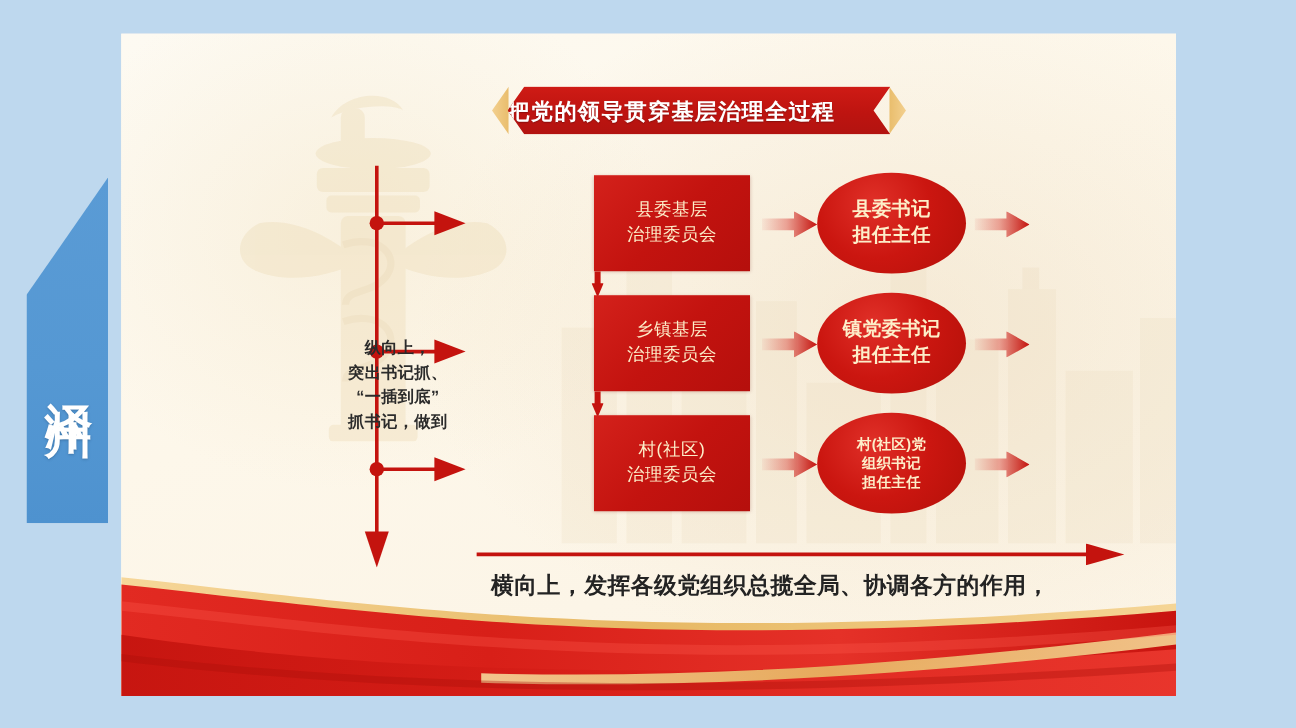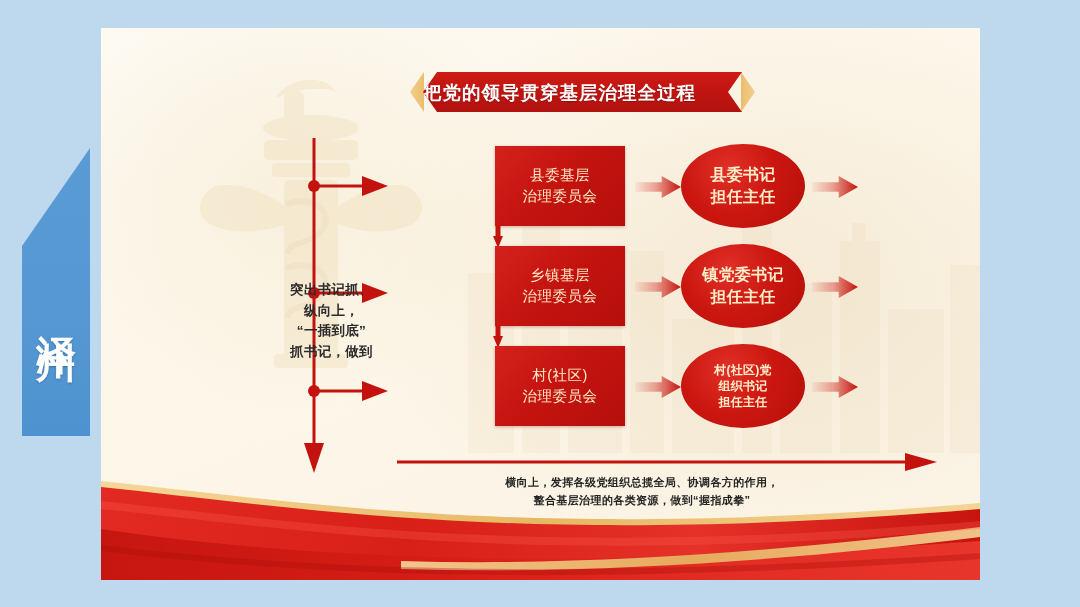--- a/index.html
+++ b/index.html
@@ -113,21 +113,21 @@
   .vconn{position:absolute;left:392px;width:10px;height:22px;}
   .vconn.c1{top:198px;}
   .vconn.c2{top:298px;}
 
   
   #haxis{position:absolute;left:296px;top:425px;width:540px;height:18px;}
 
   
   #bottom-caption{
     position:absolute;left:236px;top:446px;width:610px;
-    text-align:center;color:#232323;font-size:11px;font-weight:bold;
+    text-align:center;color:#232323;font-size:19px;font-weight:bold;
     line-height:1.62;letter-spacing:.4px;
   }
 
   
   #side-banner{
     position:absolute;left:22px;top:148px;width:68px;height:288px;
     background:linear-gradient(180deg,#5a9bd5 0%,#5598d3 55%,#4e92cf 100%);
     clip-path:polygon(0 34%,100% 0,100% 100%,0 100%);
     filter:drop-shadow(3px 3px 3px rgba(60,80,105,.45));
     display:flex;flex-direction:column;align-items:center;justify-content:center;
@@ -242,22 +242,22 @@
       <polygon points="92,155 66,145 66,165" stroke="none"></polygon>
       <circle cx="18" cy="155" r="6" stroke="none"></circle>
 
       <line x1="18" y1="253" x2="72" y2="253"></line>
       <polygon points="92,253 66,243 66,263" stroke="none"></polygon>
       <circle cx="18" cy="253" r="6" stroke="none"></circle>
     </g>
   </svg>
 
   <div id="left-caption">
+    <div>纵向上，</div>
     <div>突出书记抓、</div>
-    <div>纵向上，</div>
     <div>“一插到底”</div>
     <div>抓书记，做到</div>
   </div>
 
   <div class="row r1">
     <div class="redbox">县委基层<br>治理委员会</div>
     <div class="garrow a1"></div>
     <div class="ellipse">县委书记<br>担任主任</div>
     <div class="garrow a2"></div>
   </div>
@@ -286,20 +286,19 @@
     <div class="garrow a2"></div>
   </div>
 
   <svg id="haxis" viewBox="0 0 540 18">
     <line x1="0" y1="9" x2="512" y2="9" stroke="#c4130e" stroke-width="3"></line>
     <polygon points="540,9 508,0 508,18" fill="#c4130e"></polygon>
   </svg>
 
   <div id="bottom-caption">
     <div>横向上，发挥各级党组织总揽全局、协调各方的作用，</div>
-    <div>整合基层治理的各类资源，做到“握指成拳”</div>
   </div>
 
 </div>
 
 <div id="side-banner">
   <span id="side-banner-text">泽州</span>
 </div>
 
 </body></html>

